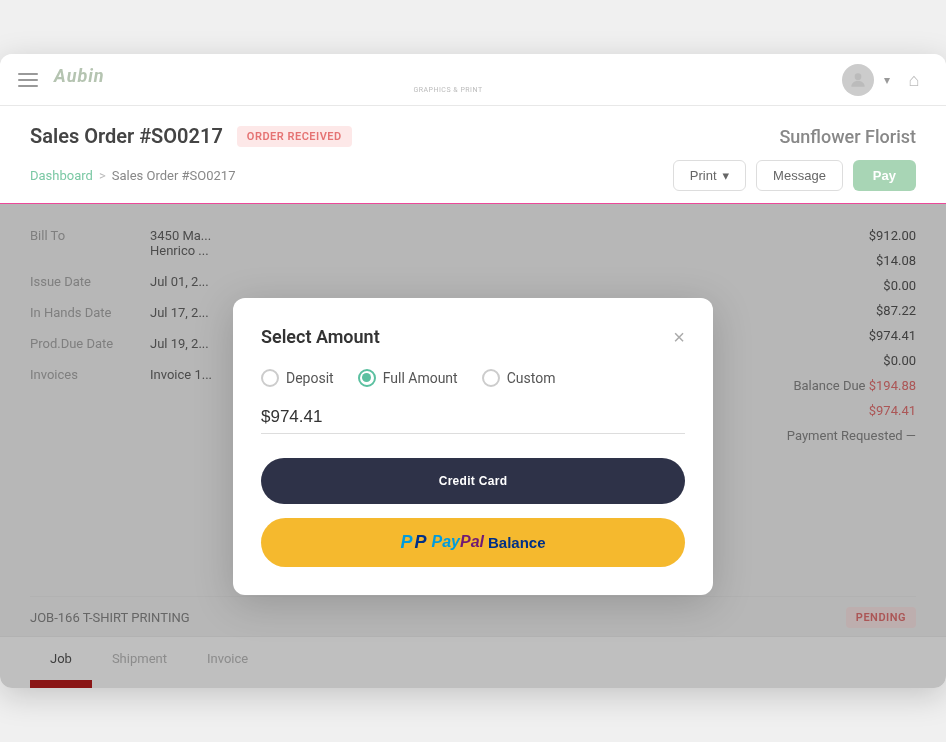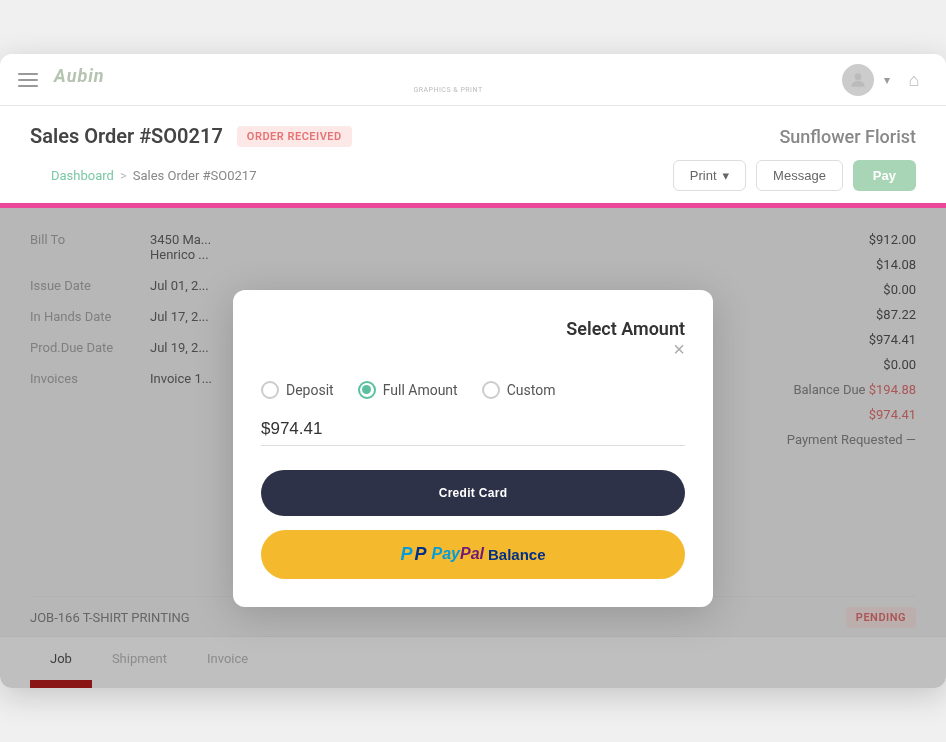--- a/index.html
+++ b/index.html
@@ -87,21 +87,21 @@
       align-items: center;
       justify-content: center;
       color: #bbb;
       font-size: 18px;
     }
 
     
     .page-header {
       background: #ffffff;
       padding: 18px 30px 0 30px;
-      border-bottom: 5px solid #ec4899;
+      border-bottom: 1px solid #ec4899;
       flex-shrink: 0;
     }
     .page-title-row {
       display: flex;
       align-items: center;
       justify-content: space-between;
       margin-bottom: 12px;
     }
     .page-title-left {
       display: flex;
@@ -132,21 +132,20 @@
       display: flex;
       align-items: center;
       justify-content: space-between;
       padding-bottom: 12px;
     }
     .breadcrumb {
       display: flex;
       align-items: center;
       gap: 6px;
       font-size: 13px;
-      margin-left: 21px;
     }
     .breadcrumb-link {
       color: #7bc8a4;
       cursor: pointer;
     }
     .breadcrumb-sep { color: #bbb; }
     .breadcrumb-current { color: #888; }
     .header-actions {
       display: flex;
       gap: 10px;
@@ -283,21 +282,20 @@
       width: 480px;
       padding: 28px 28px 28px 28px;
       box-shadow: 0 8px 40px rgba(0,0,0,0.18);
       position: relative;
     }
     .modal-header {
       display: flex;
       justify-content: space-between;
       align-items: flex-end;
       margin-bottom: 22px;
-      flex-direction: column;
     }
     .modal-title {
       font-size: 18px;
       font-weight: 600;
       color: #333;
     }
     .modal-close {
       font-size: 20px;
       color: #aaa;
       cursor: pointer;

